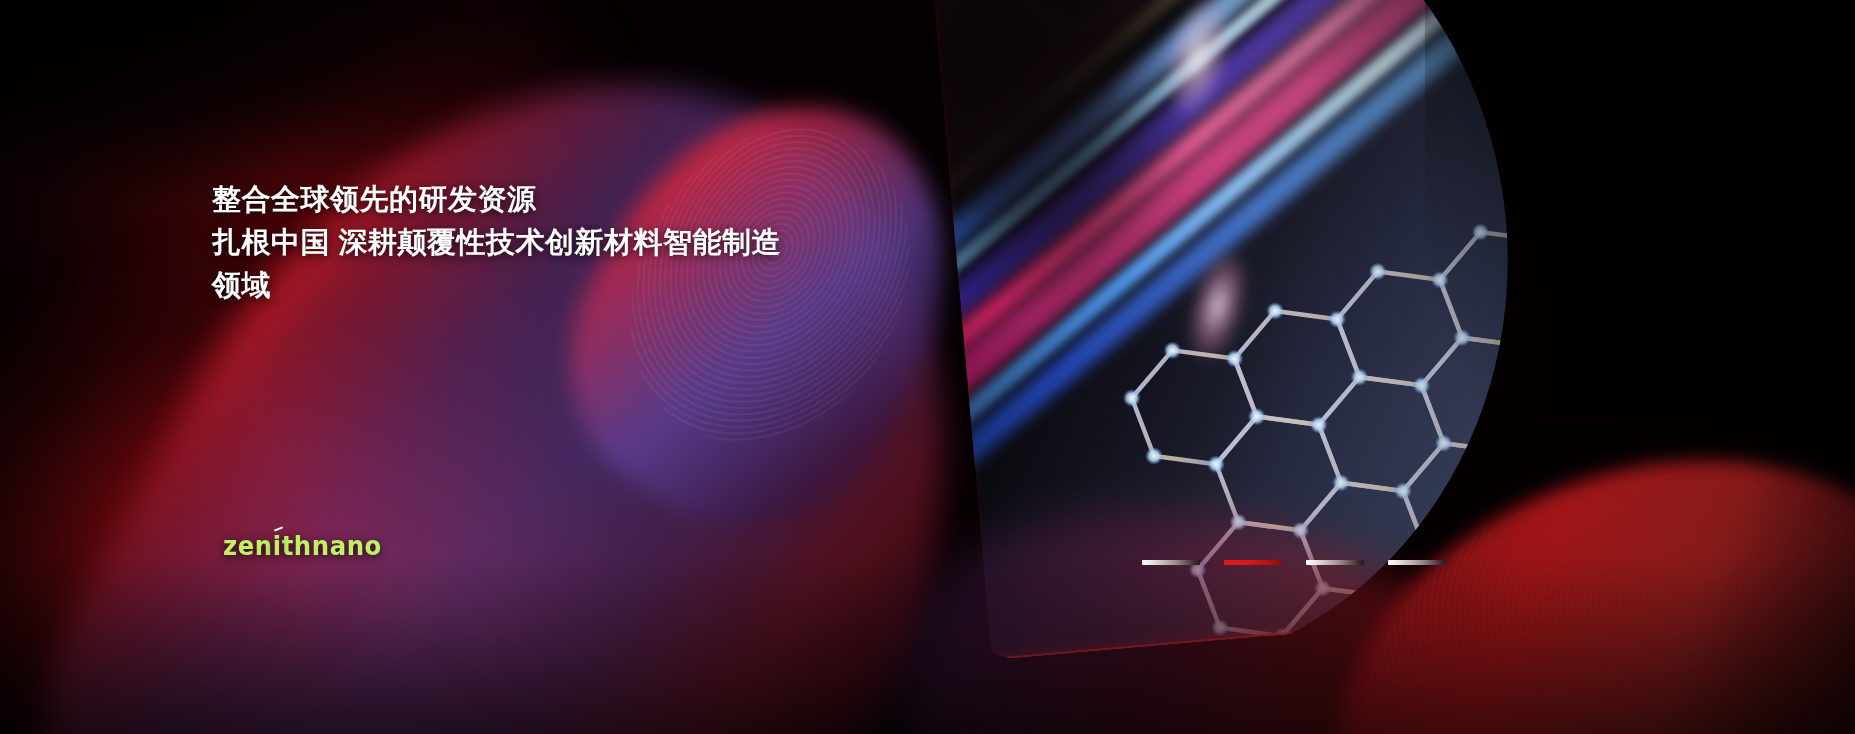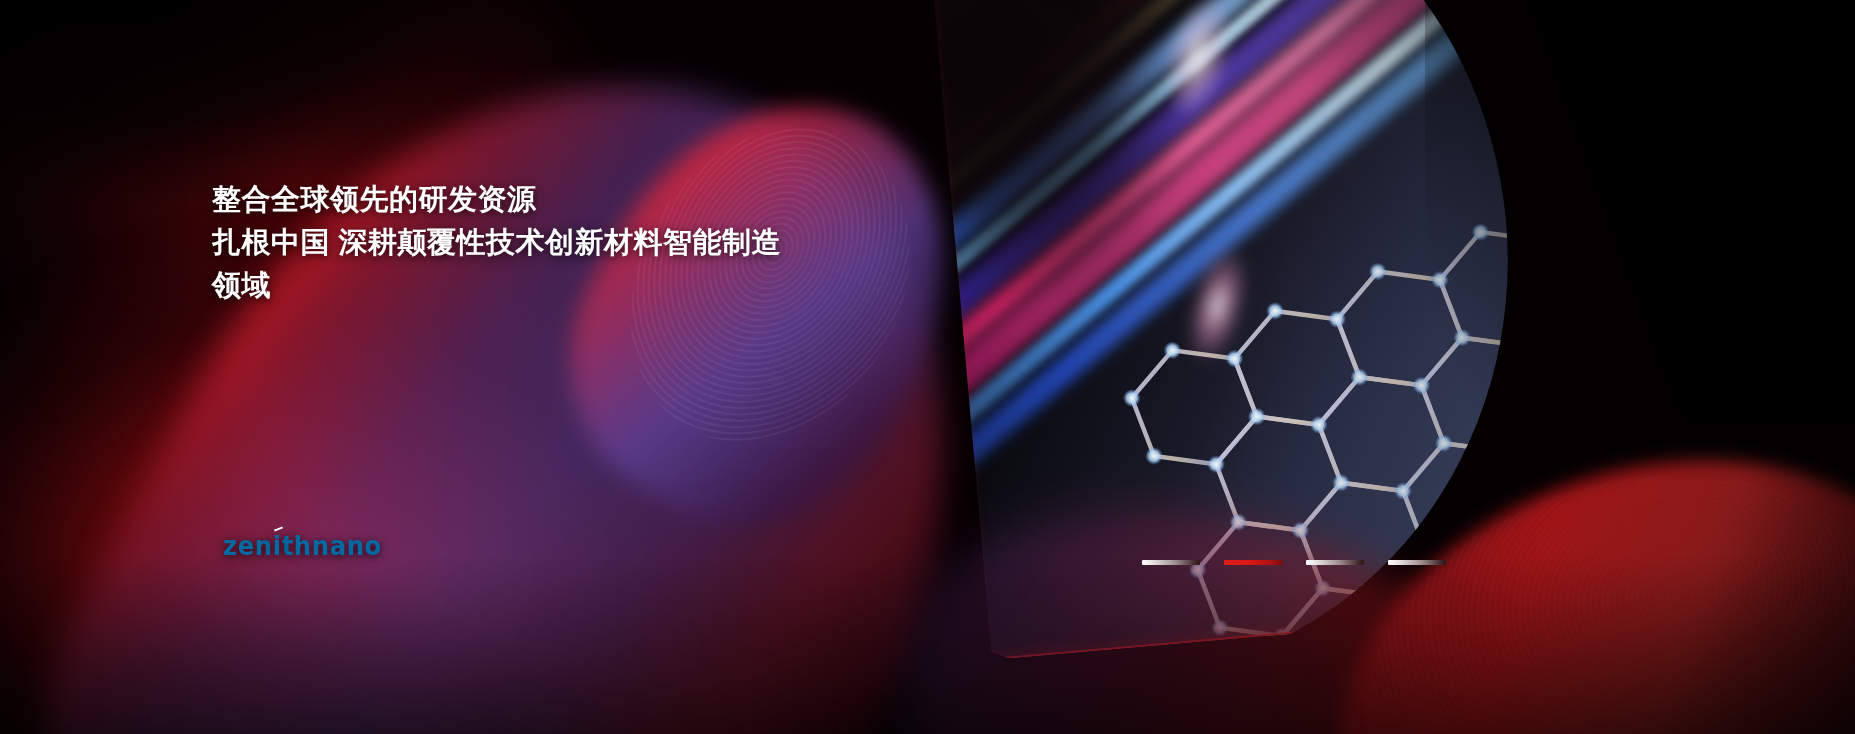--- a/index.html
+++ b/index.html
@@ -196,21 +196,21 @@
     font-weight:400;
     line-height:1.43;
     letter-spacing:.1px;
     text-shadow:0 2px 9px rgba(0,0,0,.7);
     white-space:pre-line;
   }
 
   
   .logo{
     position:absolute; left:223px; top:530px; z-index:10;
-    color:#0369a1;
+    color:#bef264;
     font-size:27px;
     font-weight:700;
     letter-spacing:.6px;
     text-shadow:0 2px 10px rgba(0,0,0,.8);
     font-family:"DejaVu Sans", sans-serif;
     font-stretch:condensed;
   }
   .logo .lg-i{ position:relative; }
   .logo .lg-i::after{
     content:""; position:absolute; left:1px; top:-2px;

